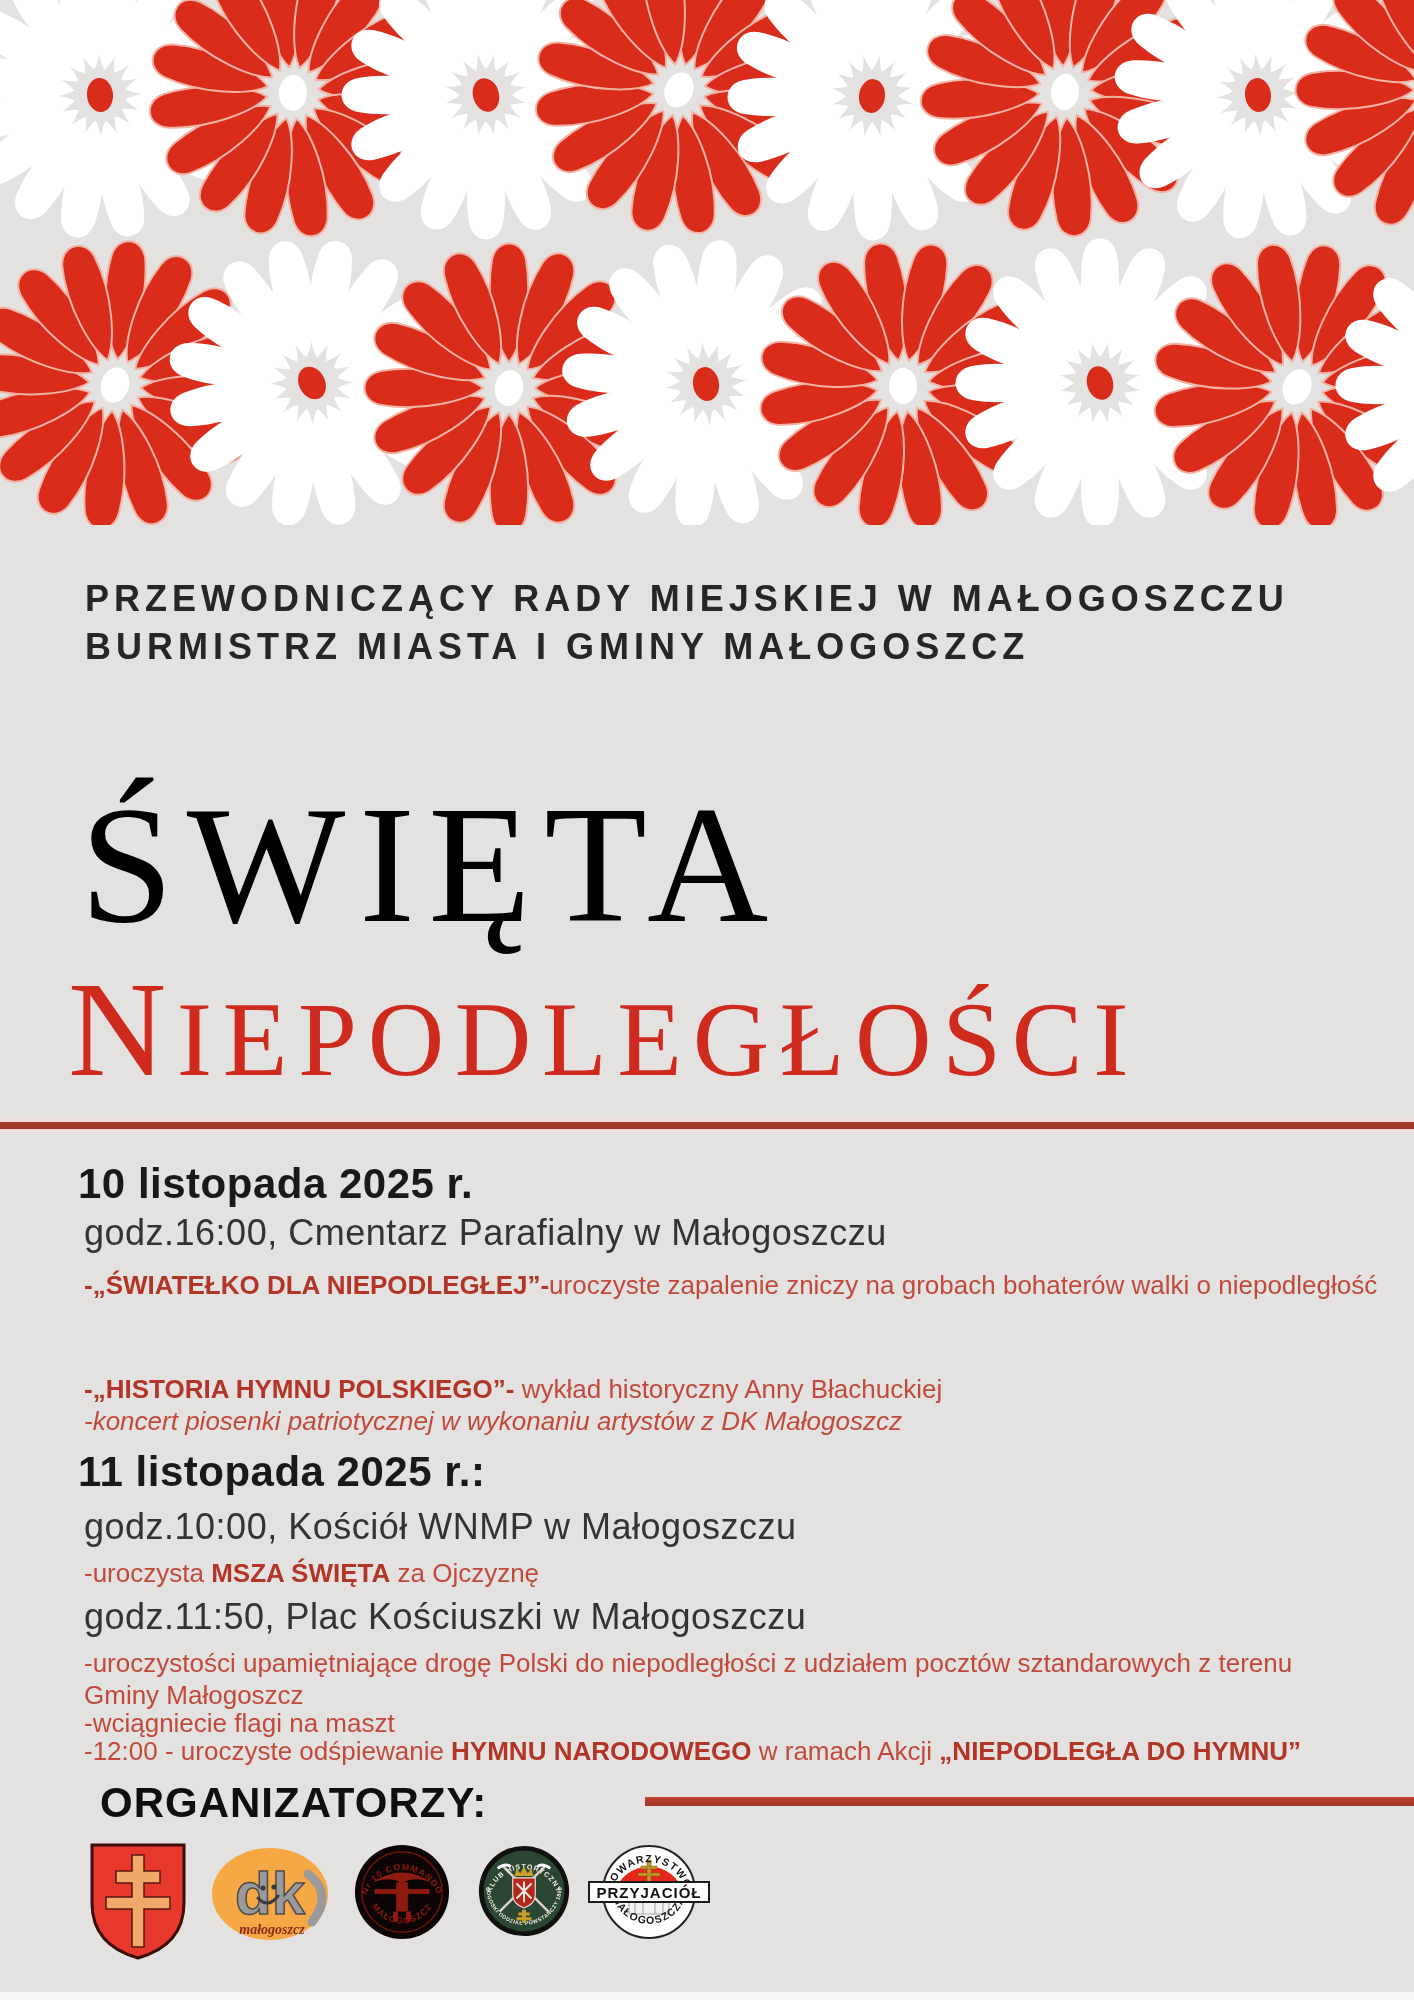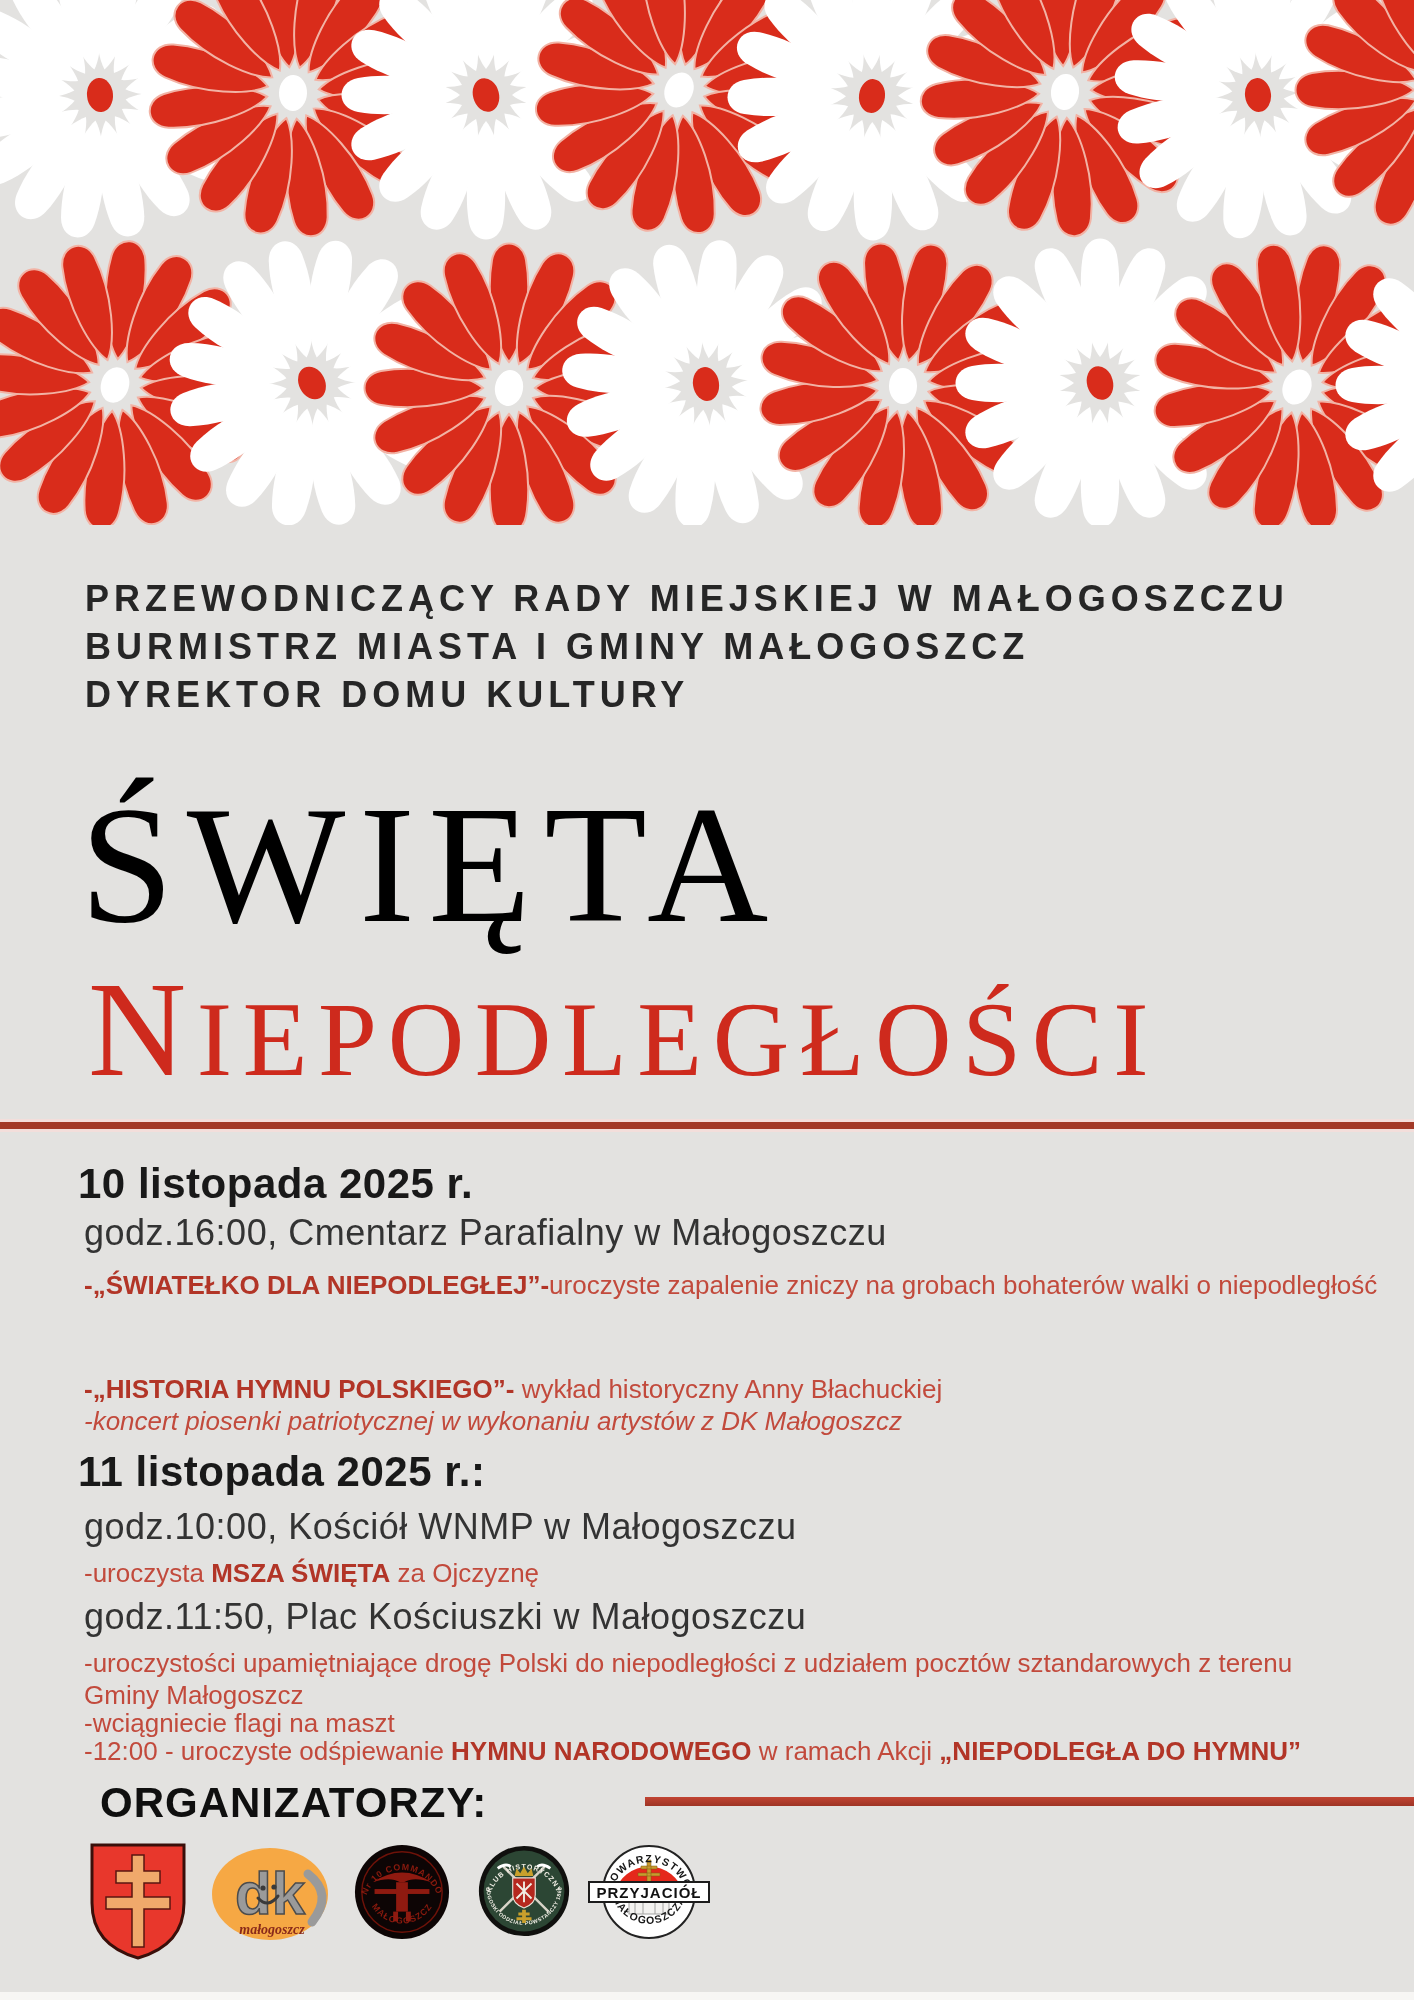--- a/index.html
+++ b/index.html
@@ -23,21 +23,21 @@
   .invite{
     position:absolute;left:85px;top:748px;
     font-size:36px;font-weight:400;letter-spacing:6px;color:#414141;white-space:nowrap;
   }
   .t1{
     position:absolute;left:80px;top:780px;margin:0;
     font-family:"Liberation Serif",serif;font-weight:400;
     font-size:168px;letter-spacing:.08em;color:#000000;line-height:1;white-space:nowrap;
   }
   .t2{
-    position:absolute;left:88px;top:955px;margin:0;
+    position:absolute;left:68px;top:955px;margin:0;
     font-family:"Liberation Serif",serif;font-weight:400;
     font-size:106px;letter-spacing:.1em;color:#ce2a1d;line-height:1.1;
     text-transform:uppercase;white-space:nowrap;
   }
   .t2::first-letter{font-size:136px;}
   .hr1{
     position:absolute;left:0;top:1119px;width:1414px;height:7px;
     background:#a23927;border-top:3px solid #f3dedb;border-bottom:3px solid #f3dedb;
   }
   
@@ -107,21 +107,20 @@
     <use href="#fw" transform="translate(706,384) rotate(6)"></use>
     <use href="#fr" transform="translate(903,386) rotate(-10)"></use>
     <use href="#fw" transform="translate(1100,383)"></use>
     <use href="#fr" transform="translate(1297,387) rotate(12)"></use>
     <use href="#fw" transform="translate(1480,385)"></use>
   </svg>
 
   <div class="inviters">
     <div>PRZEWODNICZĄCY RADY MIEJSKIEJ W MAŁOGOSZCZU</div>
     <div>BURMISTRZ MIASTA I GMINY MAŁOGOSZCZ</div>
-    <div>DYREKTOR DOMU KULTURY</div>
   </div>
 
 
   <h1 class="t1">ŚWIĘTA</h1>
   <h1 class="t2">Niepodległości</h1>
 
   <div class="hr1"></div>
 
   <div class="schedule">
       <div class="sl ln-date" style="top: 1160px;"><span>10 listopada 2025 r.</span></div>

